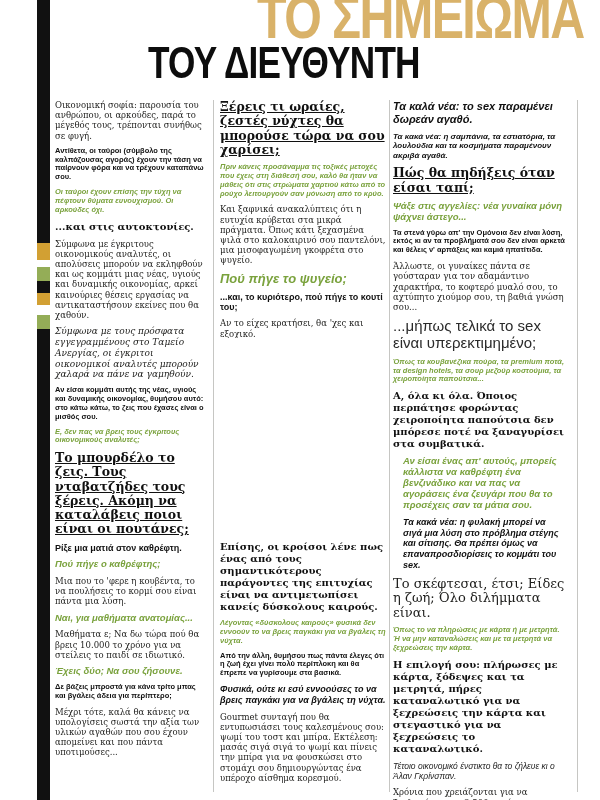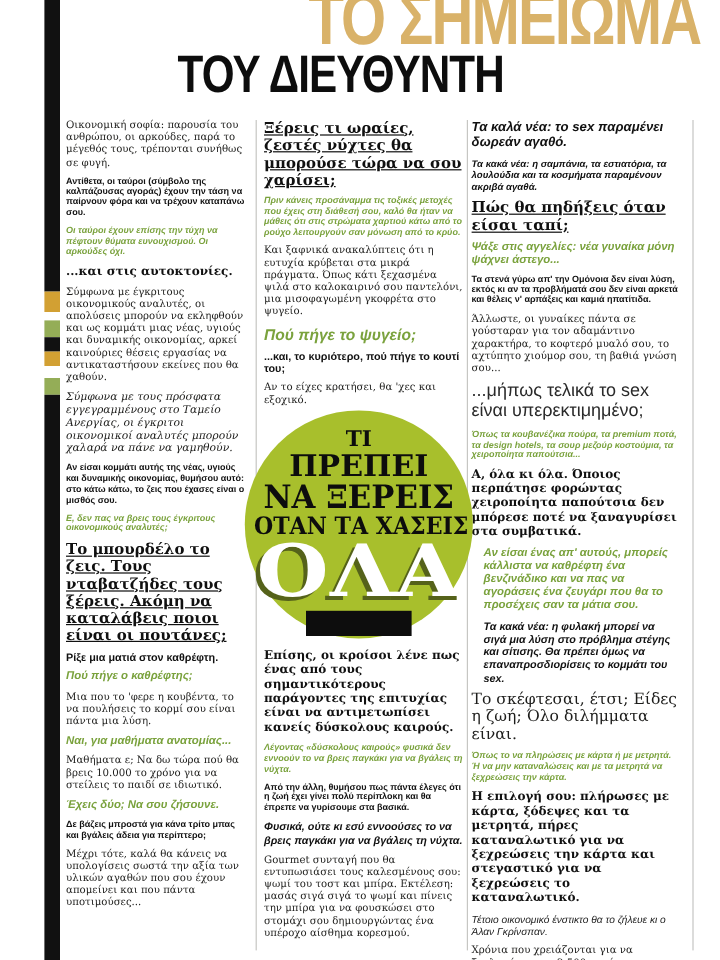--- a/index.html
+++ b/index.html
@@ -106,28 +106,20 @@
 
   <div class="col col2top">
       <p class="sb-lg">Ξέρεις τι ωραίες, ζεστές νύχτες θα μπορούσε τώρα να σου χαρίσει;</p>
       <p class="g-sm">Πριν κάνεις προσάναμμα τις τοξικές μετοχές που έχεις στη διάθεσή σου, καλό θα ήταν να μάθεις ότι στις στρώματα χαρτιού κάτω από το ρούχο λειτουργούν σαν μόνωση από το κρύο.</p>
       <p class="serif">Και ξαφνικά ανακαλύπτεις ότι η ευτυχία κρύβεται στα μικρά πράγματα. Όπως κάτι ξεχασμένα ψιλά στο καλοκαιρινό σου παντελόνι, μια μισοφαγωμένη γκοφρέτα στο ψυγείο.</p>
       <p class="g-lg">Πού πήγε το ψυγείο;</p>
       <p class="sbb">...και, το κυριότερο, πού πήγε το κουτί του;</p>
       <p class="serif">Αν το είχες κρατήσει, θα 'χες και εξοχικό.</p>
     </div>
 
-  <div class="circle">
-    <div class="c1">ΤΙ</div>
-    <div class="c2">ΠΡΕΠΕΙ</div>
-    <div class="c3">ΝΑ ΞΕΡΕΙΣ</div>
-    <div class="c4">ΟΤΑΝ ΤΑ ΧΑΣΕΙΣ</div>
-    <div class="c5">ΟΛΑ</div>
-    <div class="cbar"></div>
-  </div>
 
   <div class="col col2bot">
       <p class="sb">Επίσης, οι κροίσοι λένε πως ένας από τους σημαντικότερους παράγοντες της επιτυχίας είναι να αντιμετωπίσει κανείς δύσκολους καιρούς.</p>
       <p class="g-sm">Λέγοντας «δύσκολους καιρούς» φυσικά δεν εννοούν το να βρεις παγκάκι για να βγάλεις τη νύχτα.</p>
       <p class="ss">Από την άλλη, θυμήσου πως πάντα έλεγες ότι η ζωή έχει γίνει πολύ περίπλοκη και θα έπρεπε να γυρίσουμε στα βασικά.</p>
       <p class="sbi">Φυσικά, ούτε κι εσύ εννοούσες το να βρεις παγκάκι για να βγάλεις τη νύχτα.</p>
       <p class="serif">Gourmet συνταγή που θα εντυπωσιάσει τους καλεσμένους σου: ψωμί του τοστ και μπίρα. Εκτέλεση: μασάς σιγά σιγά το ψωμί και πίνεις την μπίρα για να φουσκώσει στο στομάχι σου δημιουργώντας ένα υπέροχο αίσθημα κορεσμού.</p>
     </div>
 
   <div class="col col3">

